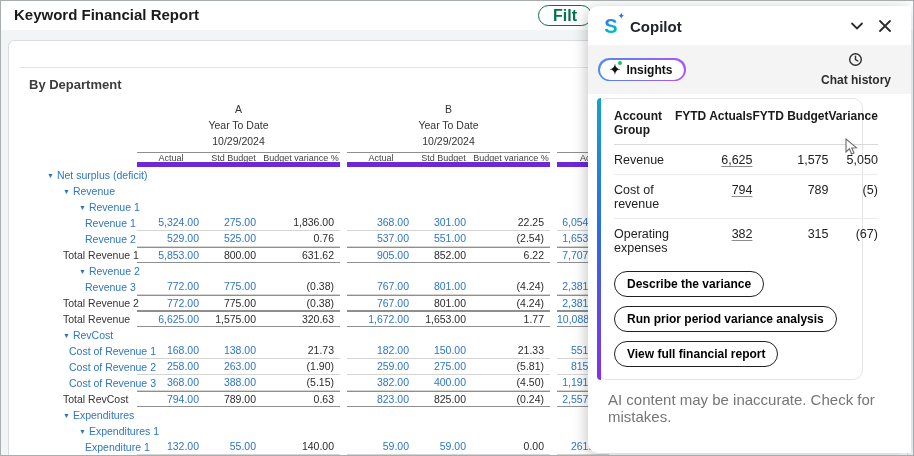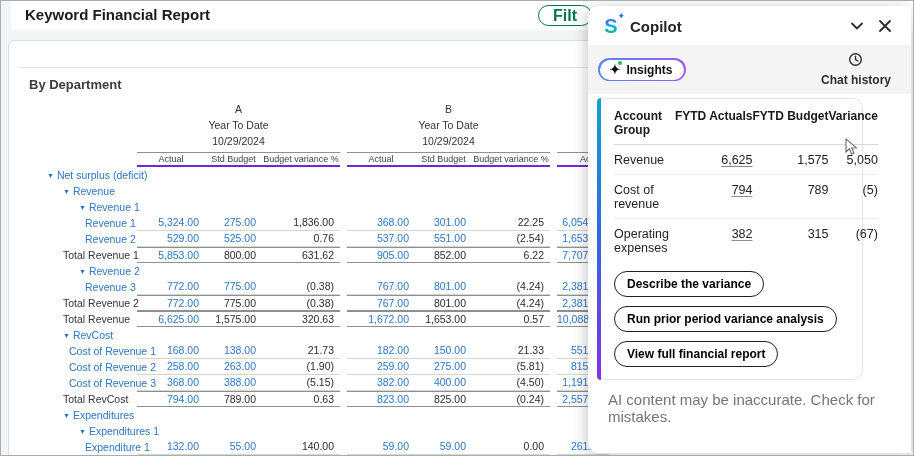--- a/index.html
+++ b/index.html
@@ -4,21 +4,21 @@
 <style>
   * { box-sizing: border-box; }
   html,body { margin:0; padding:0; }
   body {
     width:914px; height:456px; position:relative; overflow:hidden;
     font-family:"Liberation Sans", sans-serif; background:#f2f5f6;
   }
   .frame { position:absolute; inset:0; border:1px solid #a8adb0; z-index:90; pointer-events:none; }
 
   
-  .topbar { position:absolute; top:0; left:11px; right:0; height:30px; background:#fff; z-index:2; }
+  .topbar { position:absolute; top:0; left:0; right:0; height:30px; background:#fff; z-index:2; }
   .page-title { position:absolute; left:14px; top:6px; font-size:15px; font-weight:bold; color:#1b1b1b; }
   .filter-pill {
     position:absolute; left:538px; top:5px; height:21px; padding:0 14px;
     border:1.5px solid #00754a; border-radius:12px; background:#fff;
     color:#00754a; font-weight:bold; font-size:16px; font-family:inherit; z-index:3;
   }
 
   
   .report-card {
     position:absolute; top:40px; left:8px; right:6px; bottom:0;
@@ -28,21 +28,21 @@
   .report-divider { position:absolute; top:26px; left:10px; right:10px; height:1px; background:#e3e6e8; }
   .section-title { position:absolute; left:20px; top:36px; font-size:13px; font-weight:bold; color:#3c3c3c; }
 
   .fin { position:absolute; left:18px; top:60px; font-size:10.5px; color:#2b2b2b; }
   .fh-row { display:flex; height:16px; align-items:center; color:#333; }
   .fh-label { width:110px; flex:none; }
   .fh-g { text-align:center; flex:none; font-size:10.5px; }
   .g0 { width:203px; } .g1 { width:203px; margin-left:7px; } .g2 { width:52px; margin-left:7px; }
   .fsub { display:flex; height:15px; margin-top:3px; }
   .fs {
-    flex:none; border-top:1px solid #8f8f8f; border-bottom:2px solid #6d28d9;
+    flex:none; border-top:1px solid #8f8f8f; border-bottom:5px solid #6d28d9;
     font-size:9px; color:#3f3f3f; display:flex; align-items:center; justify-content:center;
     white-space:nowrap; overflow:hidden;
   }
   .c0,.c3 { width:68px; } .c1,.c4 { width:57px; } .c2,.c5 { width:78px; } .c6 { width:52px; }
   .c3,.c6 { margin-left:7px; }
   .fs.c6 { justify-content:flex-end; padding-right:4px; }
 
   .frow { display:flex; height:16px; align-items:center; }
   .flabel { width:110px; flex:none; white-space:nowrap; overflow:visible; }
   .arr { color:#2e75c4; font-size:7px; margin-right:3px; vertical-align:1px; cursor:pointer; }
@@ -238,21 +238,21 @@
         <div class="val c5">(4.24)</div>
         <div class="val c6 blue">2,381.00</div>
       </div>
       <div class="frow total">
         <div class="flabel" style="padding-left: 36px;"><span class="lbl-total">Total Revenue</span></div>
         <div class="val c0 blue">6,625.00</div>
         <div class="val c1">1,575.00</div>
         <div class="val c2">320.63</div>
         <div class="val c3 blue">1,672.00</div>
         <div class="val c4">1,653.00</div>
-        <div class="val c5">0.57</div>
+        <div class="val c5">1.77</div>
         <div class="val c6 blue">10,088.00</div>
       </div>
       <div class="frow group">
         <div class="flabel" style="padding-left: 36px;"><span class="arr">▼</span><span class="lbl-link">RevCost</span></div>
         <div class="val c0"></div>
         <div class="val c1"></div>
         <div class="val c2"></div>
         <div class="val c3"></div>
         <div class="val c4"></div>
         <div class="val c5"></div>

